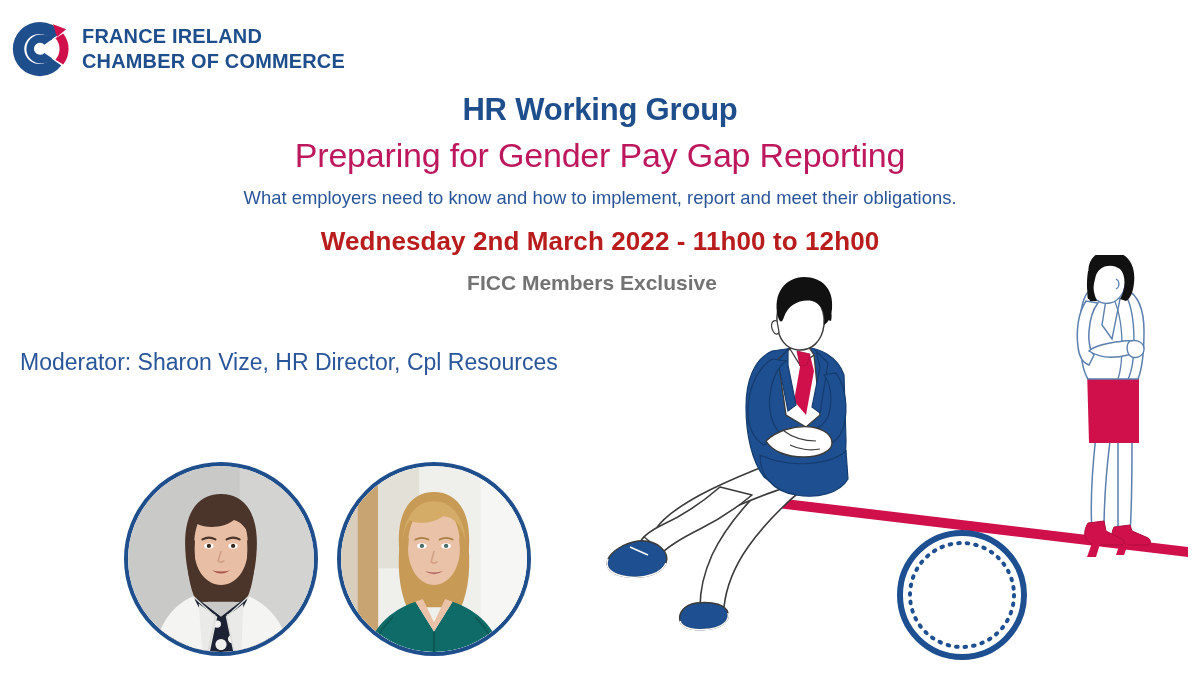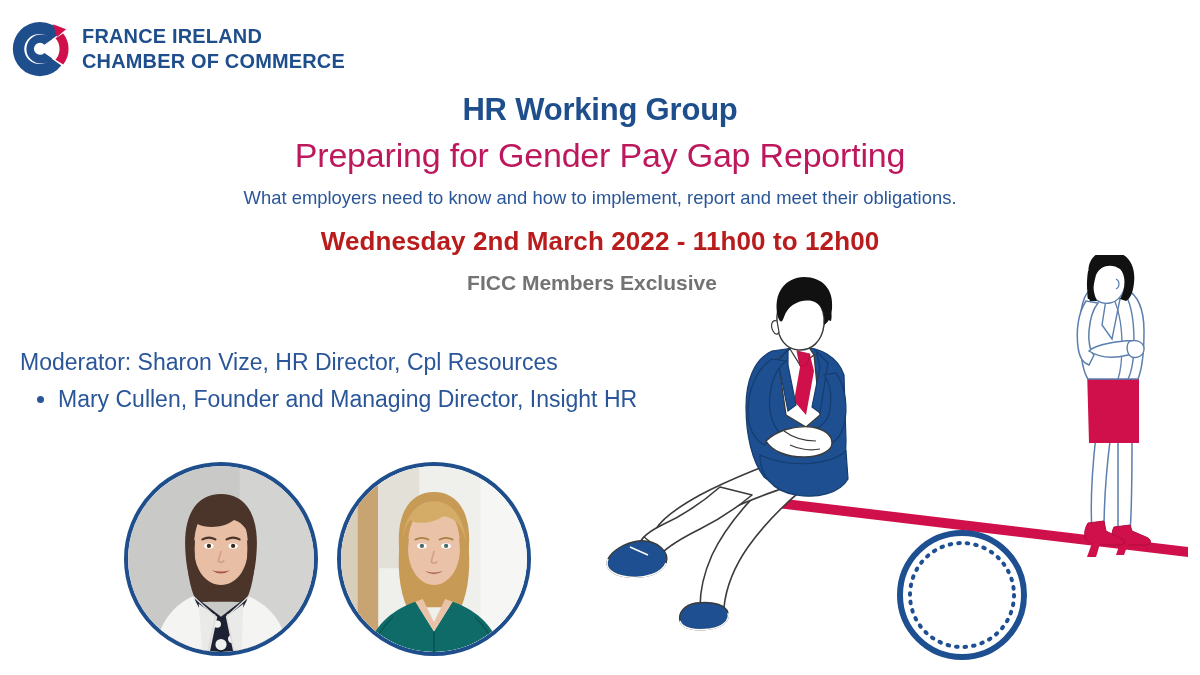--- a/index.html
+++ b/index.html
@@ -158,23 +158,20 @@
   <div class="title-wrap">
     <h1 class="title-main">HR Working Group</h1>
     <h2 class="title-sub">Preparing for Gender Pay Gap Reporting</h2>
     <p class="title-desc">What employers need to know and how to implement, report and  meet their obligations.</p>
     <p class="title-date">Wednesday 2nd March 2022 - 11h00 to 12h00</p>
     <p class="title-members">FICC Members Exclusive</p>
   </div>
 
   <div class="people-block">
     <p class="people-line">Moderator: Sharon Vize, HR Director, Cpl Resources</p>
-    <ul class="people-bullets">
-      <li>Mary Cullen, Founder and Managing Director, Insight HR</li>
-    </ul>
   </div>
 
   <div class="portrait" id="portrait-1">
     <svg viewBox="0 0 200 200" aria-hidden="true">
       <defs>
         <clipPath id="clip1">
             <circle cx="100" cy="100" r="100"></circle>
           </clipPath>
       </defs>
       <g clip-path="url(#clip1)">

